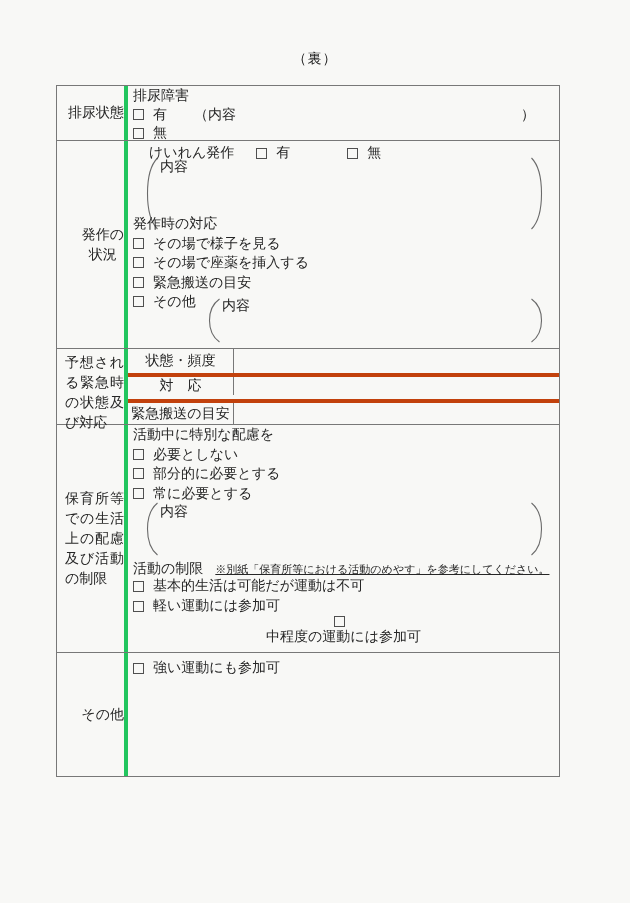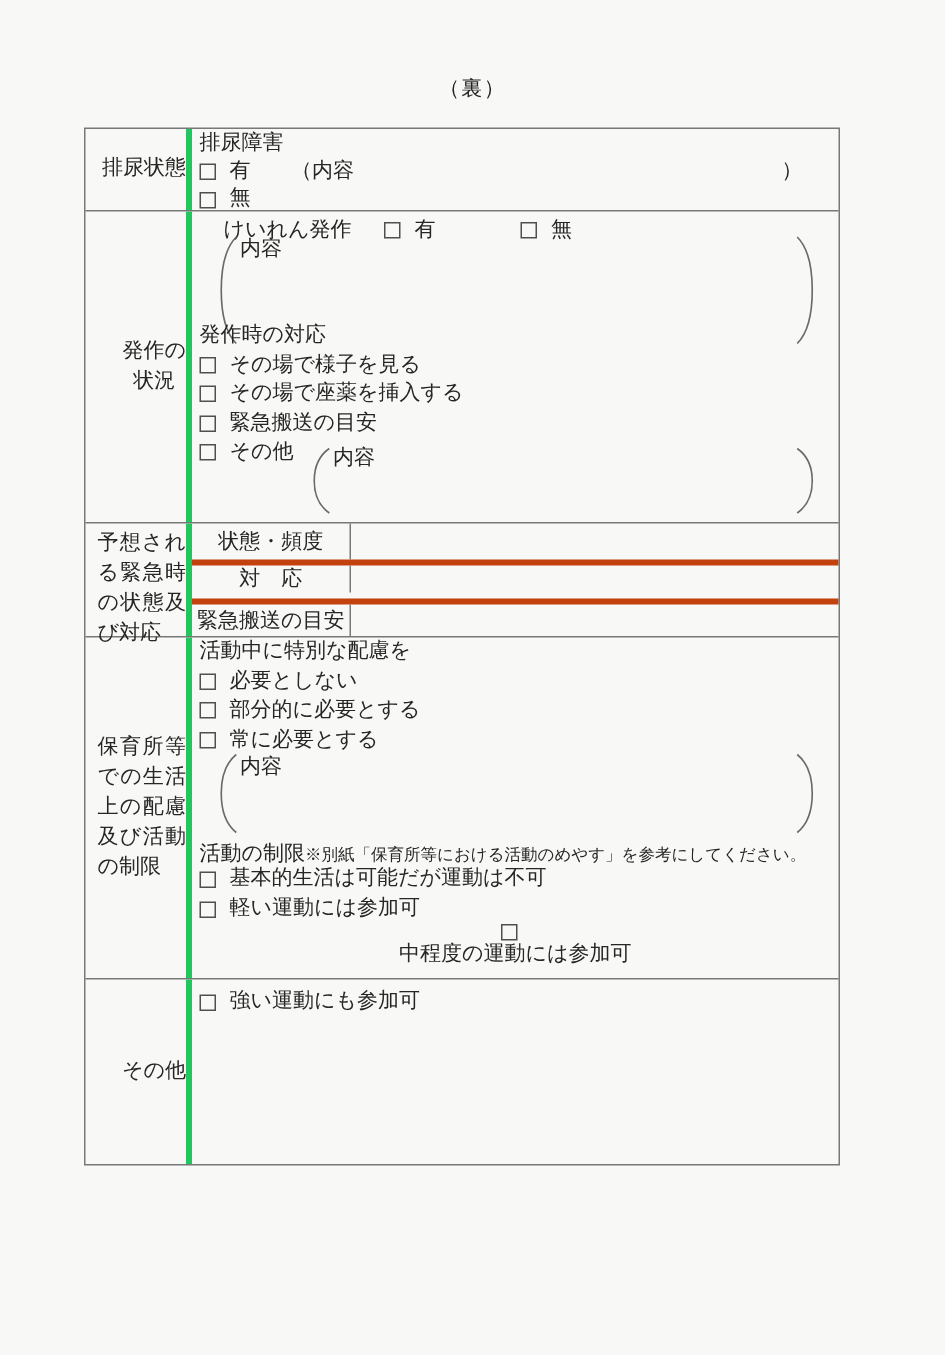--- a/index.html
+++ b/index.html
@@ -25,21 +25,21 @@
   .pg{position:absolute;}
   .po{position:absolute; left:0; top:0;}
   .pc{position:absolute; right:0; top:0;}
   .nv{position:absolute; left:14px; top:2px; line-height:16px;}
   .subrow{display:flex; box-sizing:border-box; border-bottom:4px solid #c2410c;}
   .subrow:last-child{border-bottom:none;}
   .sr1{height:28px;} .sr2{height:26px;flex-direction:column;} .sr3{flex:1;}
   .subtbl{display:flex; flex-direction:column; height:100%;}
   .sublbl{width:106px; box-sizing:border-box; border-right:1px solid #787878; display:flex; align-items:center; justify-content:center; flex-shrink:0;}
   .subval{flex:1;}
-  .note{font-size:11px; }
+  .note{font-size:11px; margin-left:12px;text-decoration:underline;}
   .limitline{display:flex; align-items:baseline; white-space:nowrap;}
   svg{display:block;}
 </style>
 </head>
 <body>
 
 <div id="page">
   <div class="title">（裏）</div>
 
   <div class="form">

